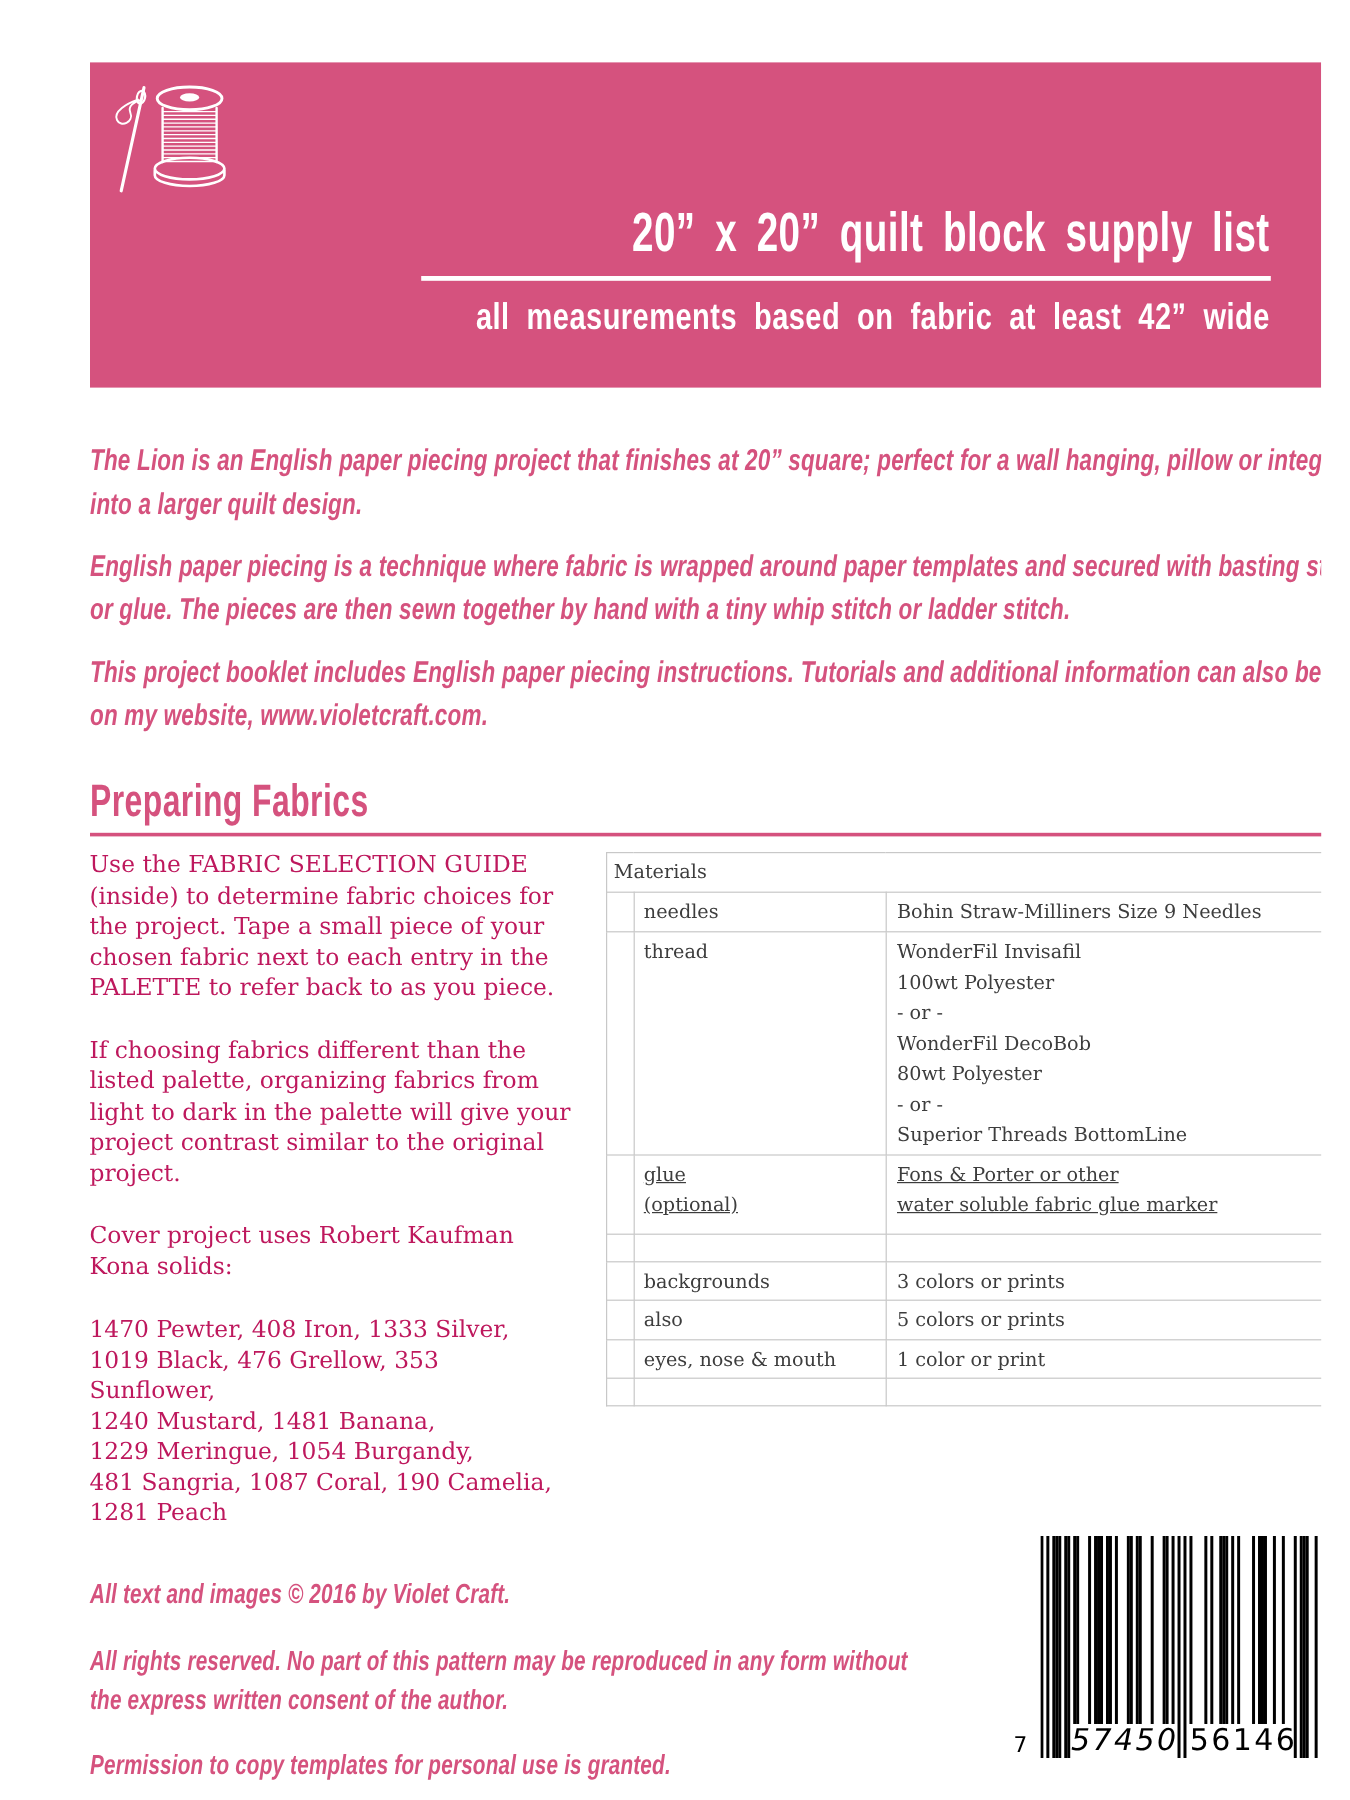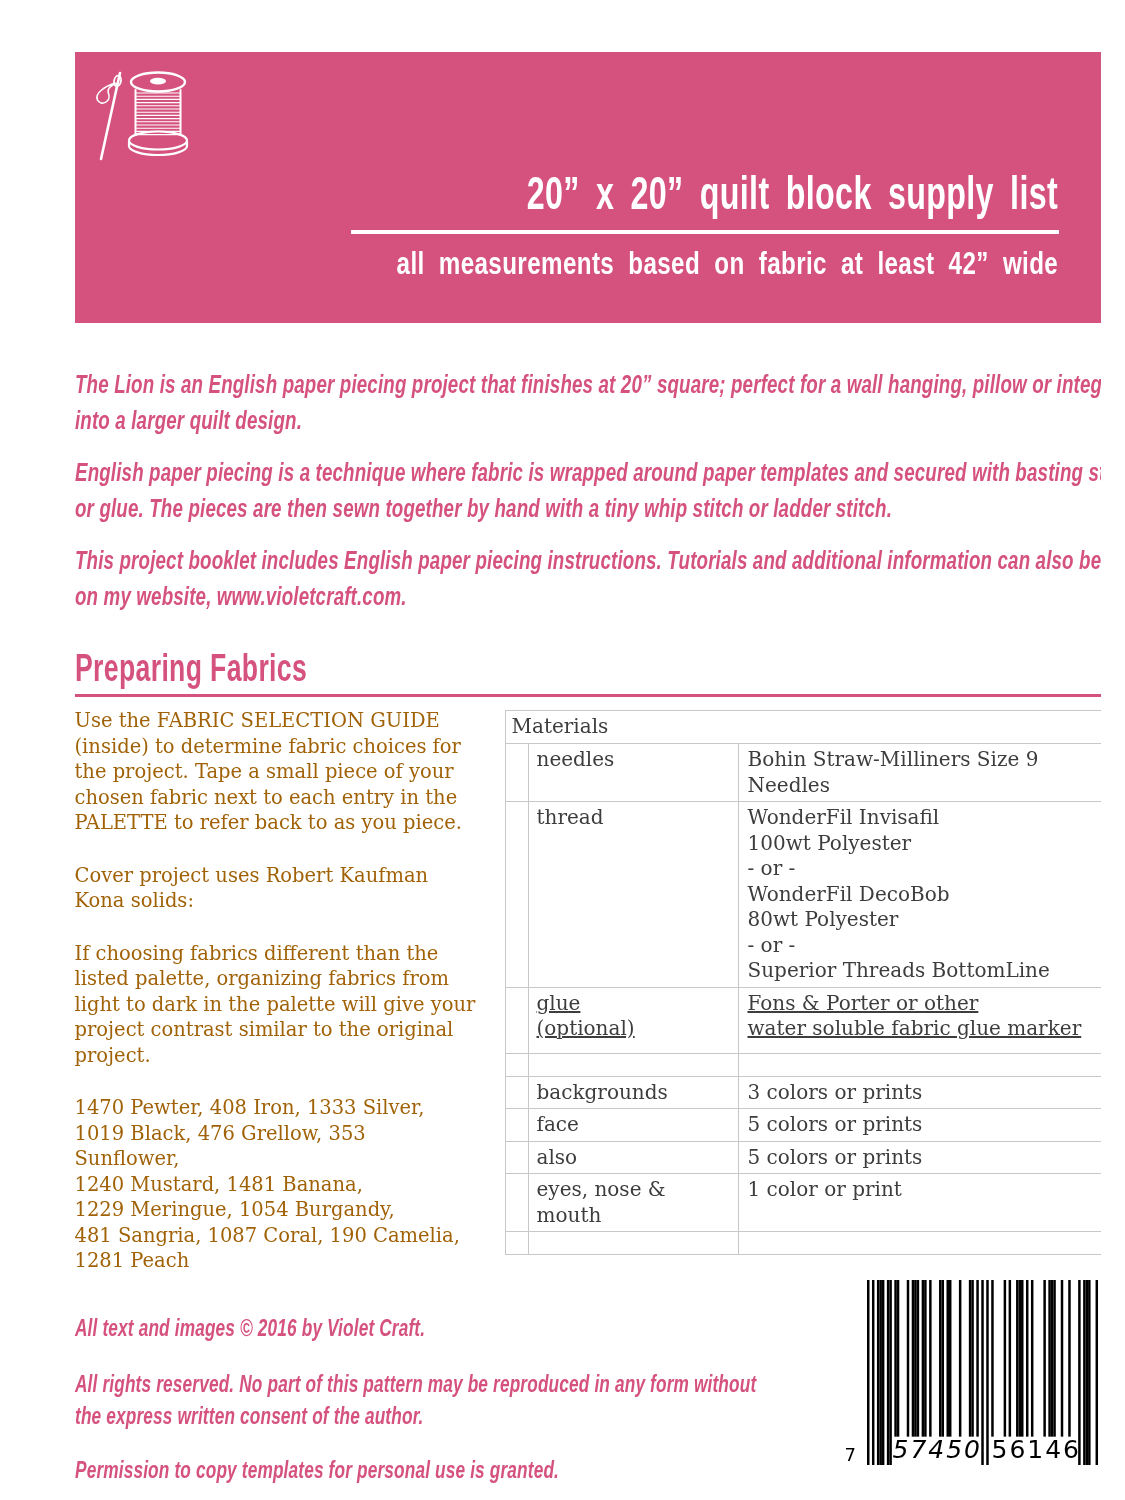--- a/index.html
+++ b/index.html
@@ -53,32 +53,32 @@
     font-size: 38px; line-height: 1.1; color: #d5527e; letter-spacing: 0.5px;
     transform: scaleX(0.70); transform-origin: left center;
   }
   .section-rule {
     position: absolute; left: 50px; top: 694px; width: 1035px; height: 3px; background: #d5527e;
   }
 
   
   .left-col {
     position: absolute; left: 50px; top: 708px; width: 402px;
-    font-family: "DejaVu Serif", serif; color: #a16207;
+    font-family: "DejaVu Serif", serif; color: #be185d;
     font-size: 19.5px; line-height: 25.5px;
   }
   .left-col p { margin-bottom: 27px; }
   .prelines { white-space: pre-line; }
 
   
   .supply-table {
     position: absolute; left: 480px; top: 710px; width: 605px;
     border-collapse: collapse; table-layout: fixed;
     font-family: "DejaVu Serif", serif; color: #3d3d3d;
-    font-size: 20px; line-height: 25.5px;
+    font-size: 16px; line-height: 25.5px;
   }
   .supply-table td { border: 1px solid #c8c8c8; vertical-align: top; }
   .supply-table td.hdr-cell { padding: 3px 6px; height: 33px; vertical-align: middle; }
   .supply-table td.gut { padding: 0; }
   .supply-table td.lbl { padding: 3px 8px; }
   .supply-table td.val { padding: 3px 9px; }
   .supply-table tr.spacer td { height: 23px; }
   .supply-table tr.r-needles td { height: 33px; }
   .supply-table tr.r-glue td { height: 66px; text-decoration: underline; }
   .supply-table tr.r-fab td { height: 30px; }
@@ -162,22 +162,22 @@
 on my website, www.violetcraft.com.</p>
   </section>
 
   <div class="section-heading-wrap">
     <h2 class="section-heading">Preparing Fabrics</h2>
   </div>
   <div class="section-rule"></div>
 
   <div class="left-col">
     <p>Use the FABRIC SELECTION GUIDE (inside) to determine fabric choices for the project. Tape a small piece of your chosen fabric next to each entry in the PALETTE to refer back to as you piece.</p>
+    <p>If choosing fabrics different than the listed palette, organizing fabrics from light to dark in the palette will give your project contrast similar to the original project.</p>
     <p>Cover project uses Robert Kaufman Kona solids:</p>
-    <p>If choosing fabrics different than the listed palette, organizing fabrics from light to dark in the palette will give your project contrast similar to the original project.</p>
     <p class="prelines">1470 Pewter, 408 Iron, 1333 Silver,
 1019 Black, 476 Grellow, 353 Sunflower,
 1240 Mustard, 1481 Banana,
 1229 Meringue, 1054 Burgandy,
 481 Sangria, 1087 Coral, 190 Camelia,
 1281 Peach</p>
   </div>
 
   <table class="supply-table">
     <colgroup>
@@ -214,25 +214,20 @@
       </tr>
       <tr class="spacer">
         <td class="gut"></td>
           <td class="lbl"></td>
           <td class="val"></td>
       </tr>
       <tr class="r-fab">
         <td class="gut"></td>
         <td class="lbl">backgrounds</td>
         <td class="val">3 colors or prints</td>
-      </tr>
-      <tr class="r-fab">
-        <td class="gut"></td>
-        <td class="lbl">face</td>
-        <td class="val">5 colors or prints</td>
       </tr>
       <tr class="r-fab">
         <td class="gut"></td>
         <td class="lbl">also</td>
         <td class="val">5 colors or prints</td>
       </tr>
       <tr class="r-fab">
         <td class="gut"></td>
         <td class="lbl">eyes, nose &amp; mouth</td>
         <td class="val">1 color or print</td>

